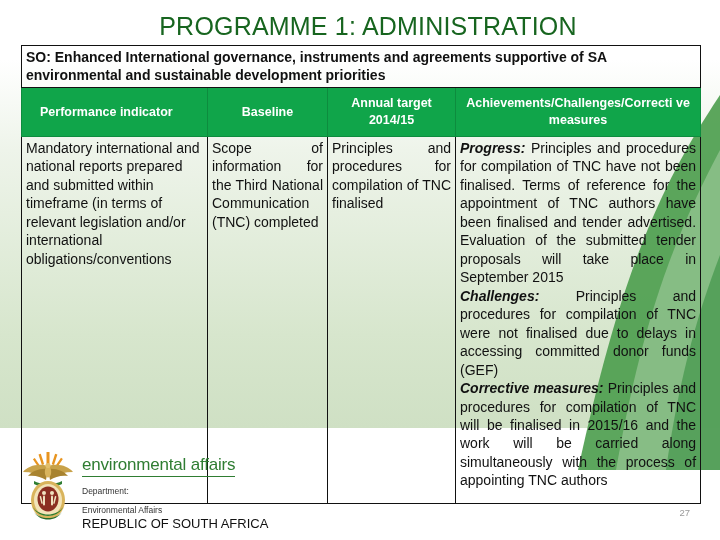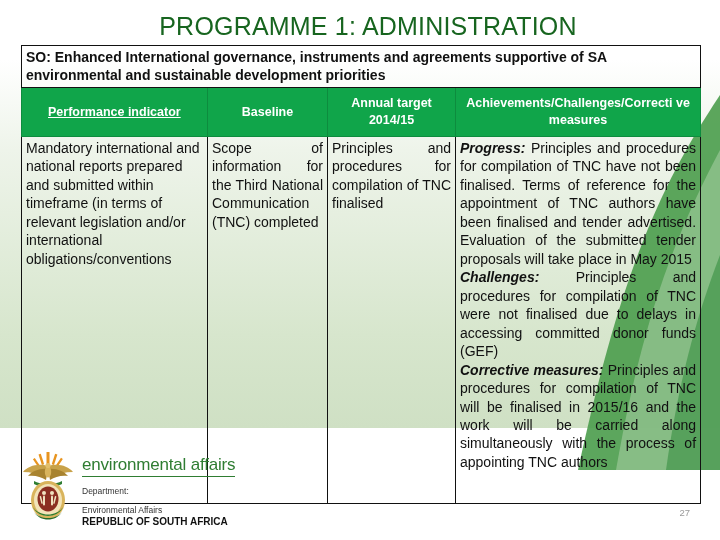--- a/index.html
+++ b/index.html
@@ -92,21 +92,21 @@
     background: #10a54a;
     color: #ffffff;
     font-weight: bold;
     font-size: 12.5px;
     text-align: center;
     vertical-align: middle;
     padding: 6px 3px;
     border-color: #0d8c3e;
     height: 36px;
   }
-  .hdr td.left-hdr { text-align: left; padding-left: 26px; text-decoration: underline; }
+  .hdr td.left-hdr { text-align: left; padding-left: 18px; }
 
   .body-row td { height: 362px; margin-top: 36px; }
 
   .c-ind   { text-align: left; padding: 4px 4px 4px 6px; line-height: 1.42; font-size: 11.5px;}
   .c-base  { text-align: justify; text-align-last: left; padding: 4px 6px; line-height: 1.45; font-size: 11.5px;}
   .c-target{ text-align: justify; text-align-last: left; padding: 4px 6px; line-height: 1.45; font-size: 11.5px;}
   .c-ach   { text-align: justify; text-align-last: left; padding: 4px 6px; line-height: 1.44; font-size: 11.5px;}
 
   .c-base p, .c-target p, .c-ach p, .c-ind p { margin: 0; }
 
@@ -134,23 +134,23 @@
     display: inline-block;
     line-height: 1.1;
   }
   .logo-sub1, .logo-sub2 {
     font-size: 8.5px;
     color: #333333;
     line-height: 1.25;
     margin-top: 9px;
   }
   .logo-sub3 {
-    font-size: 10px;
+    font-size: 13px;
     color: #111111;
-    font-weight: bold;
+    font-weight: normal;
     line-height: 1.25;
   }
 
   .page-num {
     position: absolute;
     left: 660px;
     top: 507px;
     width: 30px;
     text-align: right;
     font-size: 9.5px;
@@ -192,21 +192,21 @@
           <div>Annual target</div>
           <div>2014/15</div>
         </td>
         <td>Achievements/Challenges/Correcti ve measures</td>
       </tr>
       <tr class="body-row">
         <td class="c-ind">Mandatory international and national reports prepared and submitted within timeframe (in terms of relevant legislation and/or international obligations/conventions</td>
         <td class="c-base">Scope of information for the Third National Communication (TNC) completed</td>
         <td class="c-target">Principles and procedures for compilation of TNC finalised</td>
         <td class="c-ach">
-          <p><span class="lbl-bold-italic">Progress:</span><span> Principles and procedures for compilation of TNC have not been finalised.  Terms of reference for the appointment of TNC authors have been finalised and tender advertised. Evaluation of the submitted tender proposals will take place in May 2015</span></p>
+          <p><span class="lbl-bold-italic">Progress:</span><span> Principles and procedures for compilation of TNC have not been finalised.  Terms of reference for the appointment of TNC authors have been finalised and tender advertised. Evaluation of the submitted tender proposals will take place in September 2015</span></p>
           <p><span class="lbl-bold-italic">Challenges:</span><span> Principles and procedures for compilation of TNC were not finalised due to delays in accessing committed donor funds (GEF)</span></p>
           <p><span class="lbl-bold-italic">Corrective measures:</span><span> Principles and procedures for compilation of TNC will be finalised in 2015/16 and the work will be carried along simultaneously with the process of appointing TNC authors</span></p>
         </td>
       </tr>
     </tbody>
   </table>
 
   <div class="logo-wrap">
     <div class="coat">
       <svg width="56" height="74" viewBox="0 0 56 74" xmlns="http://www.w3.org/2000/svg">

